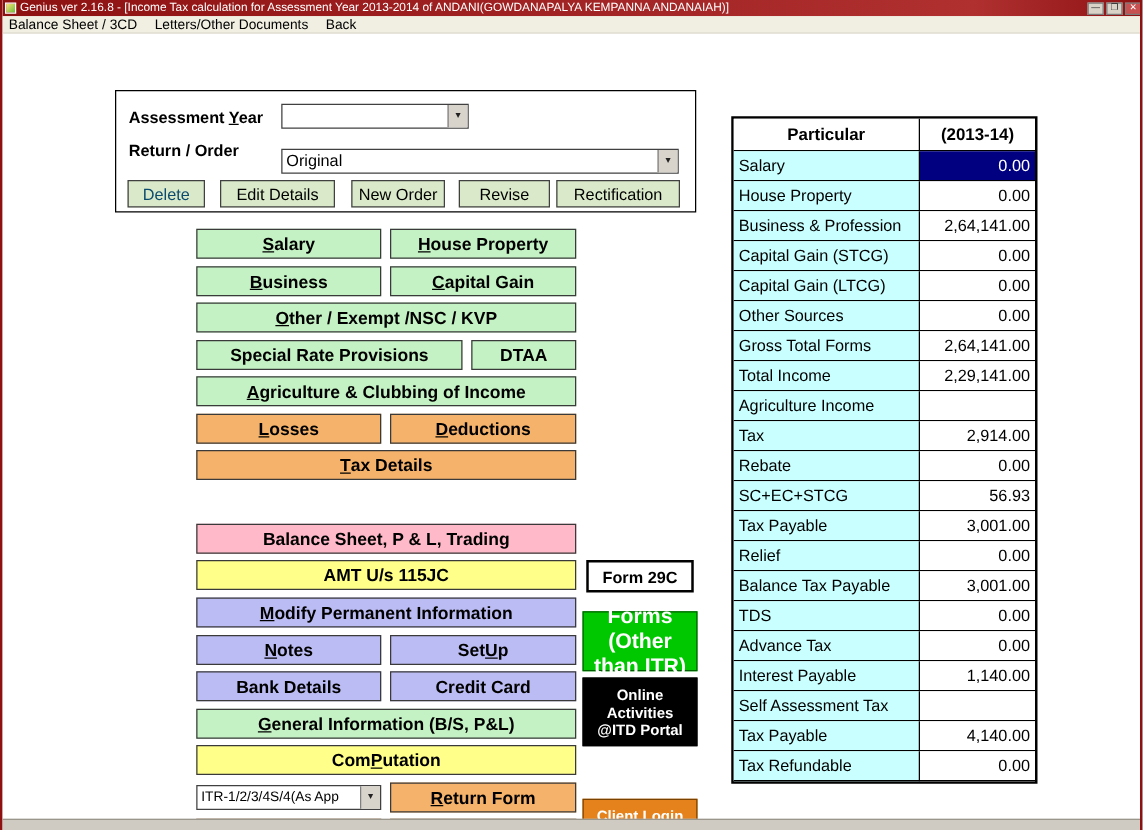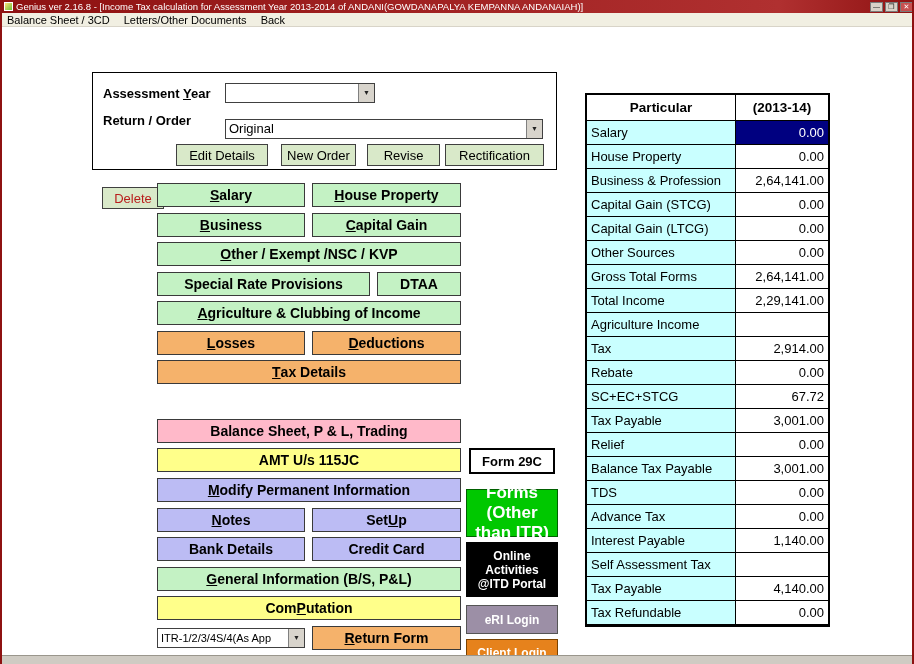--- a/index.html
+++ b/index.html
@@ -25,21 +25,21 @@
 
   .selector-box { position:absolute; left:90px; top:45px; width:465px; height:98px; border:1px solid #000; background:#fff; }
   .flabel { position:absolute; font-size:13px; font-weight:bold; white-space:nowrap; }
   .combo { position:absolute; height:20px; border:1px solid #404040; background:#fff; display:flex; cursor:pointer; }
   .combo-val { flex:1 1 auto; font-size:13px; line-height:18px; padding-left:3px; overflow:hidden; white-space:nowrap; }
   .combo-val.selblue { background:var(--comboselect); color:#fff;margin-top:20px; }
   .combo-arrow { flex:0 0 16px; background:#d8d4cc; border-left:1px solid #808080; font-size:7px; line-height:18px; text-align:center; color:#222; cursor:pointer; }
 
   .abtn { position:absolute; height:22px; border:1px solid #404040; background:var(--actionbtn);
           font-size:13px; display:flex; align-items:center; justify-content:center; cursor:pointer; }
-  .abtn.dis { color:#b91c1c; cursor:default;margin-top:43px; }
+  .abtn.dis { color:#0c4a6e; cursor:default; }
 
   .gbtn { position:absolute; height:24px; border:1px solid #3a3a3a; display:flex; align-items:center; justify-content:center;
           font-weight:bold; font-size:14px; color:#000; cursor:pointer; white-space:nowrap; }
   .c-green { background:var(--green); }
   .c-orange { background:var(--orange); }
   .c-pink { background:var(--pink); }
   .c-yellow { background:var(--yellow); }
   .c-lav { background:var(--lavender); }
 
   .itr-combo { position:absolute; left:155px; top:601px; width:148px; height:20px; border:1px solid #404040; background:#fff; display:flex; cursor:pointer; }
@@ -129,21 +129,20 @@
       <span class="combo-val">ITR-1/2/3/4S/4(As App</span>
       <span class="combo-arrow">▼</span>
     </div>
     <div class="gbtn c-orange" style="left:310px;top:599px;width:149px"><u>R</u>eturn Form</div>
     <div class="gbtn c-orange" style="left:155px;top:628px;width:148px">Challan Print</div>
     <div class="gbtn c-orange" style="left:310px;top:628px;width:149px"><u>e</u>-Return Filing</div>
 
     <div class="sidebtn form29c">Form 29C</div>
     <div class="sidebtn formsother">Forms (Other than ITR)</div>
     <div class="sidebtn onlineportal">Online Activities @ITD Portal</div>
-    <div class="sidebtn erilogin">eRI Login</div>
     <div class="sidebtn clientlogin">Client Login</div>
 
     <div class="stable">
       <div class="srow hrow">
         <div class="scell pcell">Particular</div>
         <div class="scell vcell">(2013-14)</div>
       </div>
       <div>
   <div class="srow">
     <div class="scell pcell">Salary</div>
@@ -196,21 +195,21 @@
     <div class="scell vcell">2,914.00</div>
   </div>
 
   <div class="srow">
     <div class="scell pcell">Rebate</div>
     <div class="scell vcell">0.00</div>
   </div>
 
   <div class="srow">
     <div class="scell pcell">SC+EC+STCG</div>
-    <div class="scell vcell">67.72</div>
+    <div class="scell vcell">56.93</div>
   </div>
 
   <div class="srow">
     <div class="scell pcell">Tax Payable</div>
     <div class="scell vcell">3,001.00</div>
   </div>
 
   <div class="srow">
     <div class="scell pcell">Relief</div>
     <div class="scell vcell">0.00</div>

